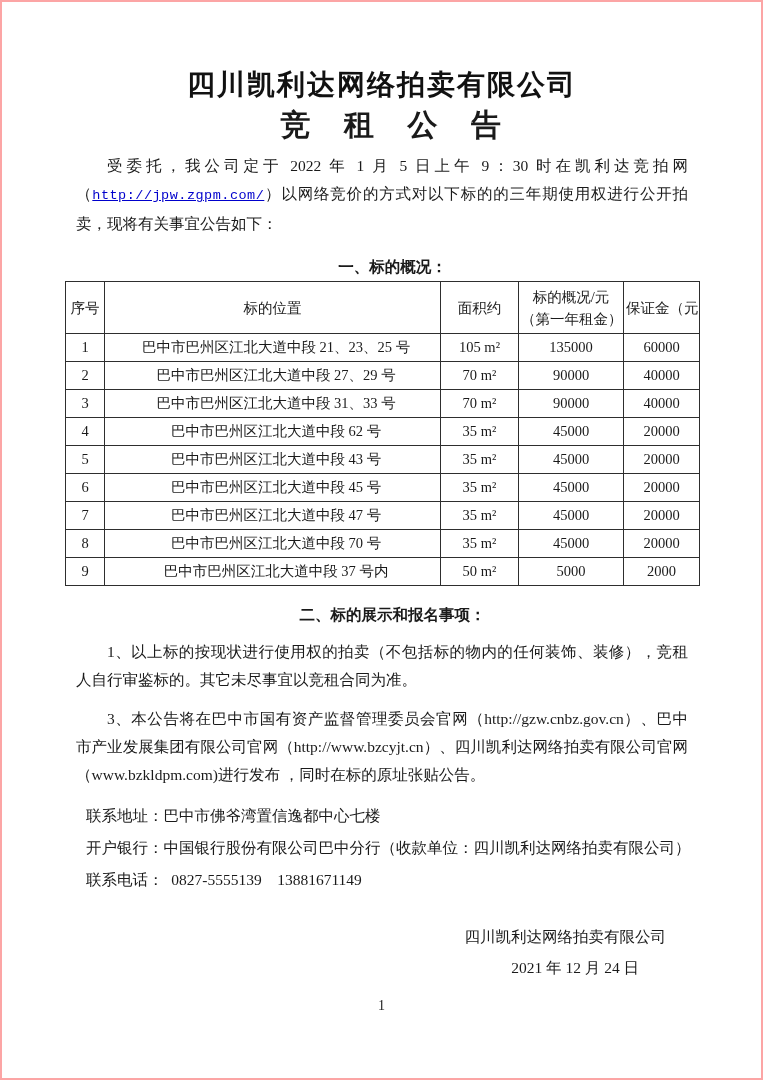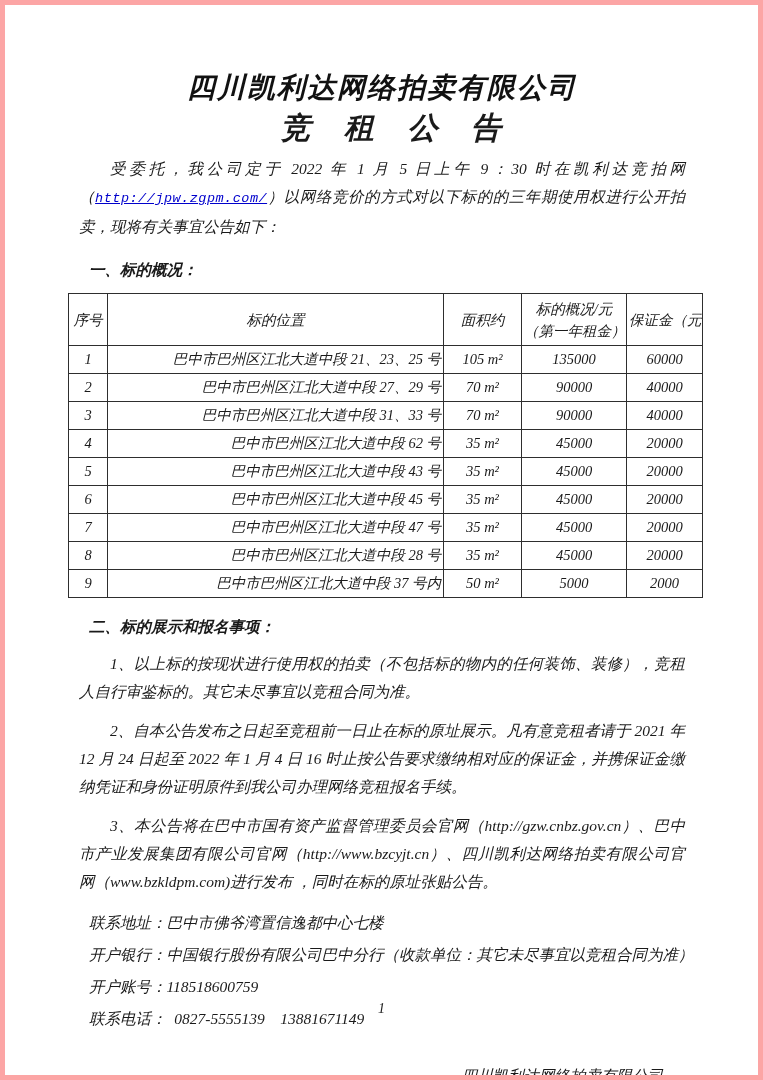--- a/index.html
+++ b/index.html
@@ -3,25 +3,24 @@
 <meta charset="utf-8">
 <style>
   * { box-sizing: border-box; }
   html, body { margin: 0; padding: 0; background: #ffffff; }
   .page {
     position: relative;
     width: 763px;
     height: 1080px;
     margin: 0 auto;
     background: #ffffff;
-    border: 5px solid #fca5a5;
+    border: 2px solid #fca5a5;
     font-family: "Liberation Serif", "DejaVu Serif", serif;
     color: #1a1a1a;
     overflow: hidden;
-    font-style: italic;
   }
   .content { padding: 64px 62px 0 63px; }
 
   .doc-title {
     margin: 0 0 4px 0;
     text-align: center;
     font-family: "Liberation Sans", "DejaVu Sans", sans-serif;
     font-weight: bold;
     font-size: 28px;
     letter-spacing: 2px;
@@ -65,41 +64,42 @@
     letter-spacing: 0.5px;
   }
 
   .section-heading {
     font-family: "Liberation Sans", "DejaVu Sans", sans-serif;
     font-weight: bold;
     font-size: 15.5px;
     line-height: 25px;
     padding-left: 21px;
     margin-top: 16px;
+    text-align: center;
   }
 
   table.lots {
     width: 634px;
-    margin-top: 11px;
+    margin-top: 2px;
     border-collapse: collapse;
     table-layout: fixed;
     font-size: 14.5px;
   }
   table.lots th, table.lots td {
     border: 1px solid #2e2e2e;
     text-align: center;
     vertical-align: middle;
     padding: 0 2px;
     font-weight: normal;
     overflow: hidden;
     white-space: nowrap;
   }
   table.lots thead th { height: 52px; line-height: 22px; }
   table.lots tbody td { height: 28px; }
-  table.lots td.loc { text-align: right; padding-left: 9px; }
+  table.lots td.loc { text-align: center; padding-left: 9px; }
 
   .contact-block { }
   .contact-line {
     font-size: 15.5px;
     line-height: 32px;
     padding-left: 21px;
     white-space: pre-wrap;
   }
 
   .signature-block { margin-top: 26px; text-align: right; }
@@ -193,48 +193,47 @@
         </tr>
         <tr>
           <td>7</td>
           <td class="loc">巴中市巴州区江北大道中段 47 号</td>
           <td>35 m²</td>
           <td>45000</td>
           <td>20000</td>
         </tr>
         <tr>
           <td>8</td>
-          <td class="loc">巴中市巴州区江北大道中段 28 号</td>
+          <td class="loc">巴中市巴州区江北大道中段 70 号</td>
           <td>35 m²</td>
           <td>45000</td>
           <td>20000</td>
         </tr>
         <tr>
           <td>9</td>
           <td class="loc">巴中市巴州区江北大道中段 37 号内</td>
           <td>50 m²</td>
           <td>5000</td>
           <td>2000</td>
         </tr>
       </tbody>
     </table>
 
     <div class="section-heading">二、标的展示和报名事项：</div>
 
     <p class="body-par">1、以上标的按现状进行使用权的拍卖（不包括标的物内的任何装饰、装修），竞租人自行审鉴标的。其它未尽事宜以竞租合同为准。</p>
-    <p class="body-par">2、自本公告发布之日起至竞租前一日止在标的原址展示。凡有意竞租者请于 2021 年 12 月 24 日起至 2022 年 1 月 4 日 16 时止按公告要求缴纳相对应的保证金，并携保证金缴纳凭证和身份证明原件到我公司办理网络竞租报名手续。</p>
     <p class="body-par">3、本公告将在巴中市国有资产监督管理委员会官网（http://gzw.cnbz.gov.cn）、巴中市产业发展集团有限公司官网（http://www.bzcyjt.cn）、四川凯利达网络拍卖有限公司官网（www.bzkldpm.com)进行发布 ，同时在标的原址张贴公告。</p>
 
     <div class="contact-block">
       <div class="contact-line">联系地址：巴中市佛爷湾置信逸都中心七楼</div>
-      <div class="contact-line">开户银行：中国银行股份有限公司巴中分行（收款单位：其它未尽事宜以竞租合同为准）</div>
-      <div class="contact-line">开户账号：118518600759</div>
+      <div class="contact-line">开户银行：中国银行股份有限公司巴中分行（收款单位：四川凯利达网络拍卖有限公司）</div>
       <div class="contact-line">联系电话：  0827-5555139　13881671149</div>
     </div>
 
     <div class="signature-block">
       <div class="sig-company">四川凯利达网络拍卖有限公司</div>
+      <div class="sig-date">2021 年 12 月 24 日</div>
     </div>
 
   </div>
 
   <div class="page-number">1</div>
 </div>
 
 </body></html>

